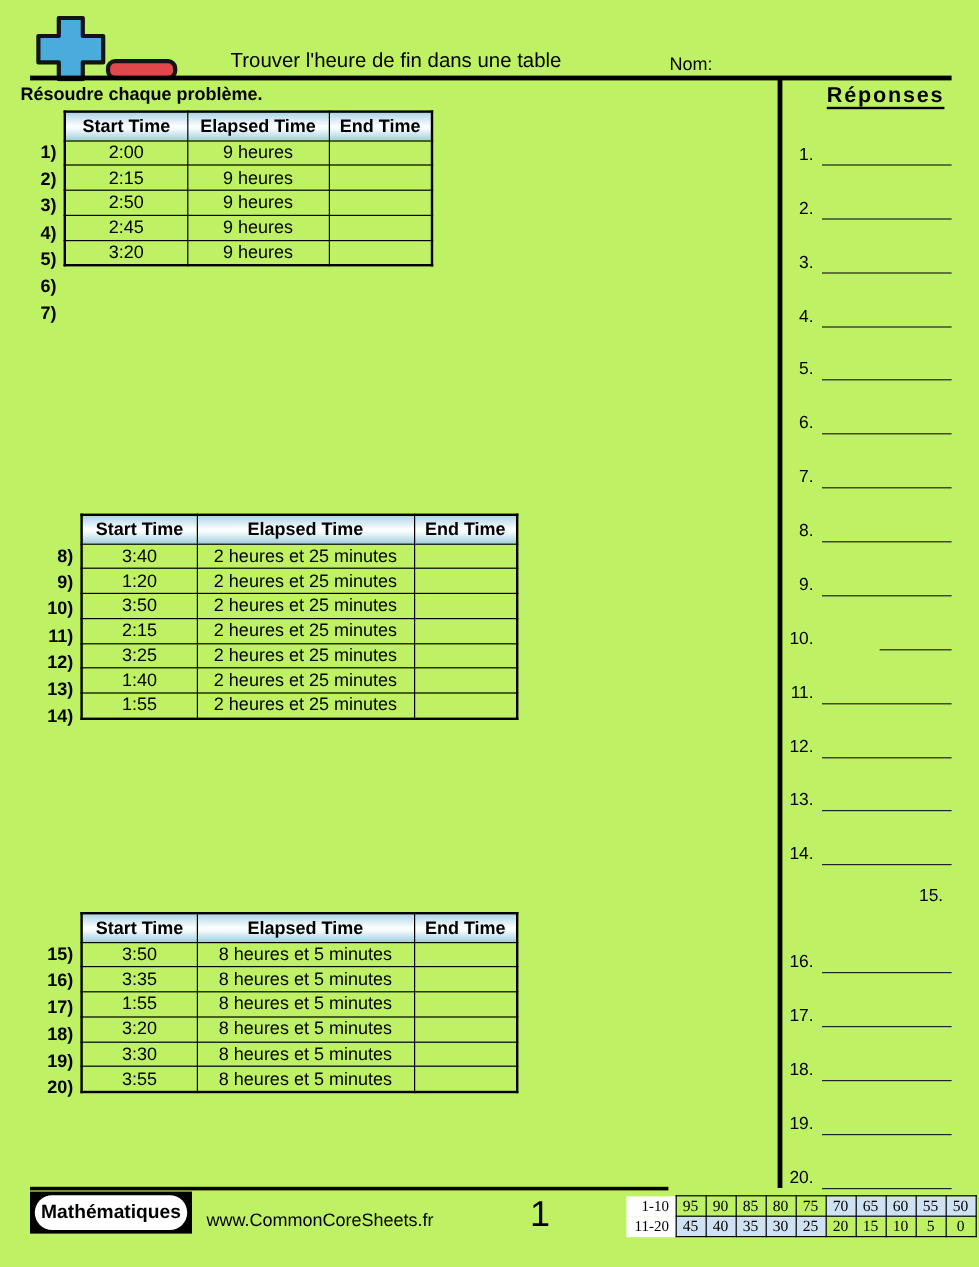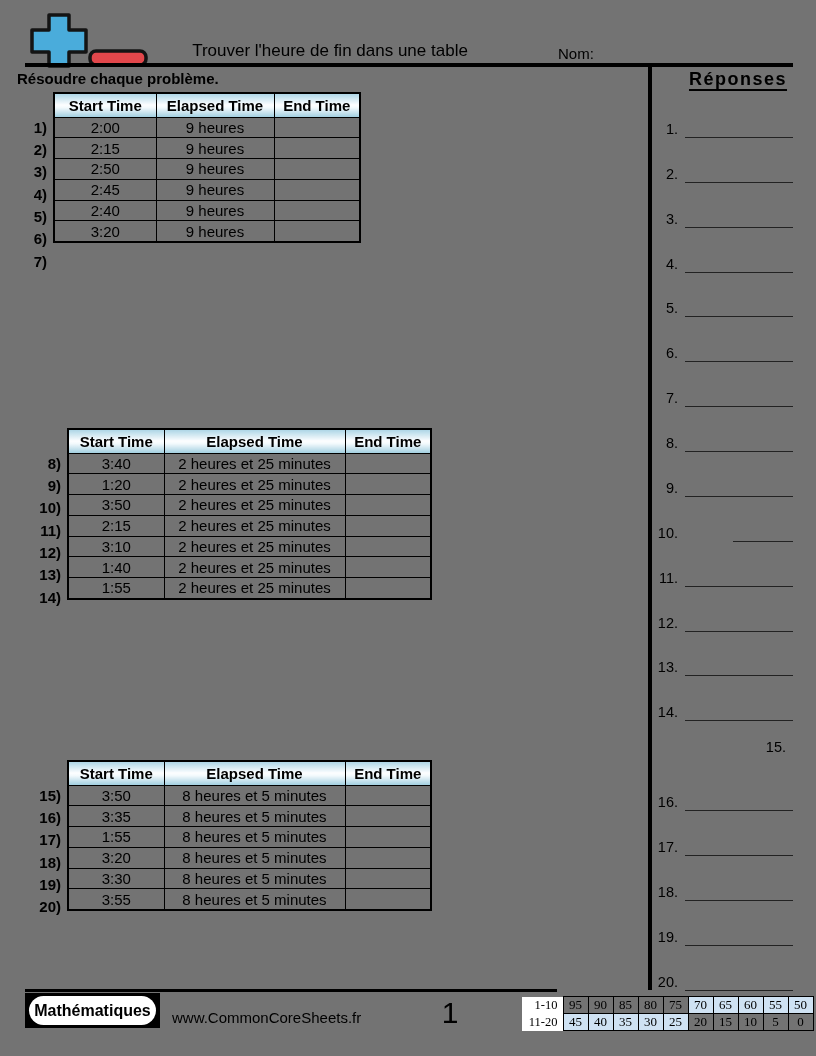--- a/index.html
+++ b/index.html
@@ -8,21 +8,21 @@
     --hl:#cfe2f3;
     --logo-blue:#4aacdb;
     --logo-red:#e2474b;
   }
   *{margin:0;padding:0;box-sizing:border-box;}
   html,body{background:#888;}
   .page{
     position:relative;
     width:816px;height:1056px;
     margin:0 auto;
-    background:#737373;
+    background:#bef264;
     font-family:"Liberation Sans", sans-serif;
     color:#000;
     overflow:hidden;
   }
   
   .logo{position:absolute;left:22px;top:13px;width:130px;height:55px;}
   .page-title{position:absolute;left:120px;top:41px;width:420px;text-align:center;font-size:17px;}
   .nom-label{position:absolute;left:558px;top:45px;font-size:15px;}
   .top-rule{position:absolute;left:25px;top:63px;width:768px;height:3.5px;background:#000;}
   .instructions{position:absolute;left:17px;top:70px;font-size:15px;font-weight:bold;}
@@ -125,25 +125,20 @@
             <td>2:50</td>
             <td>9 heures</td>
             <td></td>
           </tr>
           <tr>
             <td>2:45</td>
             <td>9 heures</td>
             <td></td>
           </tr>
           <tr>
-            <td>2:40</td>
-            <td>9 heures</td>
-            <td></td>
-          </tr>
-          <tr>
             <td>3:20</td>
             <td>9 heures</td>
             <td></td>
           </tr>
         </tbody>
       </table>
   </div>
   <div class="tbl-wrap" data-table="1">
     <div class="row-labels">
         <div class="lbl">8)</div>
@@ -177,21 +172,21 @@
             <td>3:50</td>
             <td>2 heures et 25 minutes</td>
             <td></td>
           </tr>
           <tr>
             <td>2:15</td>
             <td>2 heures et 25 minutes</td>
             <td></td>
           </tr>
           <tr>
-            <td>3:10</td>
+            <td>3:25</td>
             <td>2 heures et 25 minutes</td>
             <td></td>
           </tr>
           <tr>
             <td>1:40</td>
             <td>2 heures et 25 minutes</td>
             <td></td>
           </tr>
           <tr>
             <td>1:55</td>

